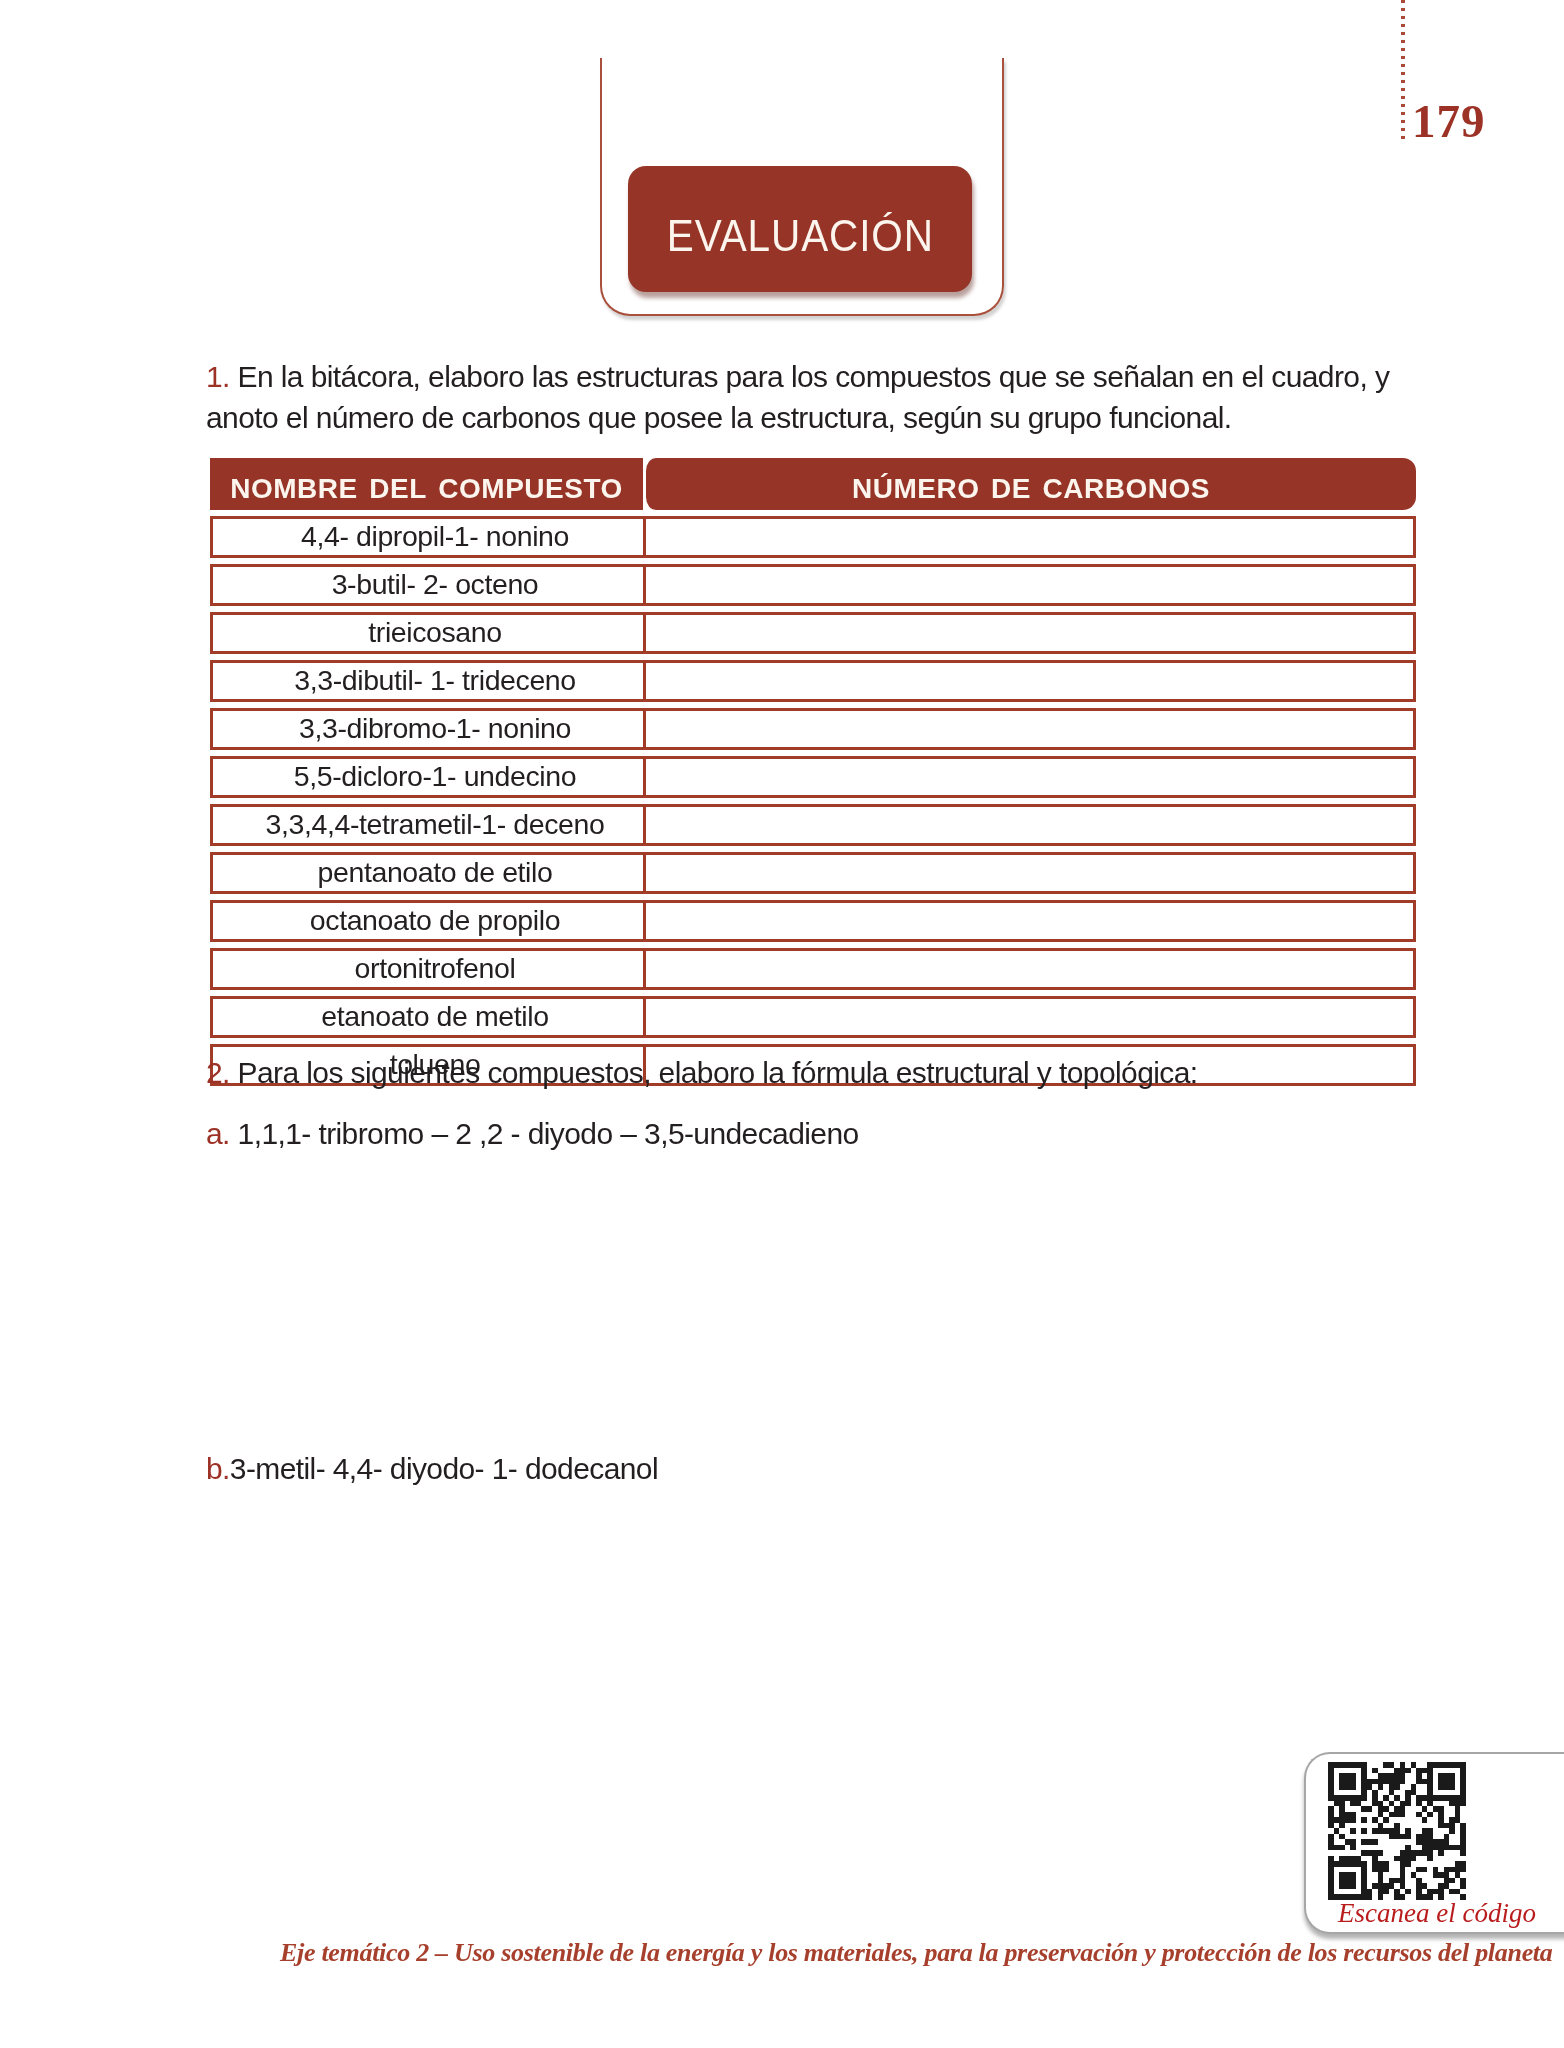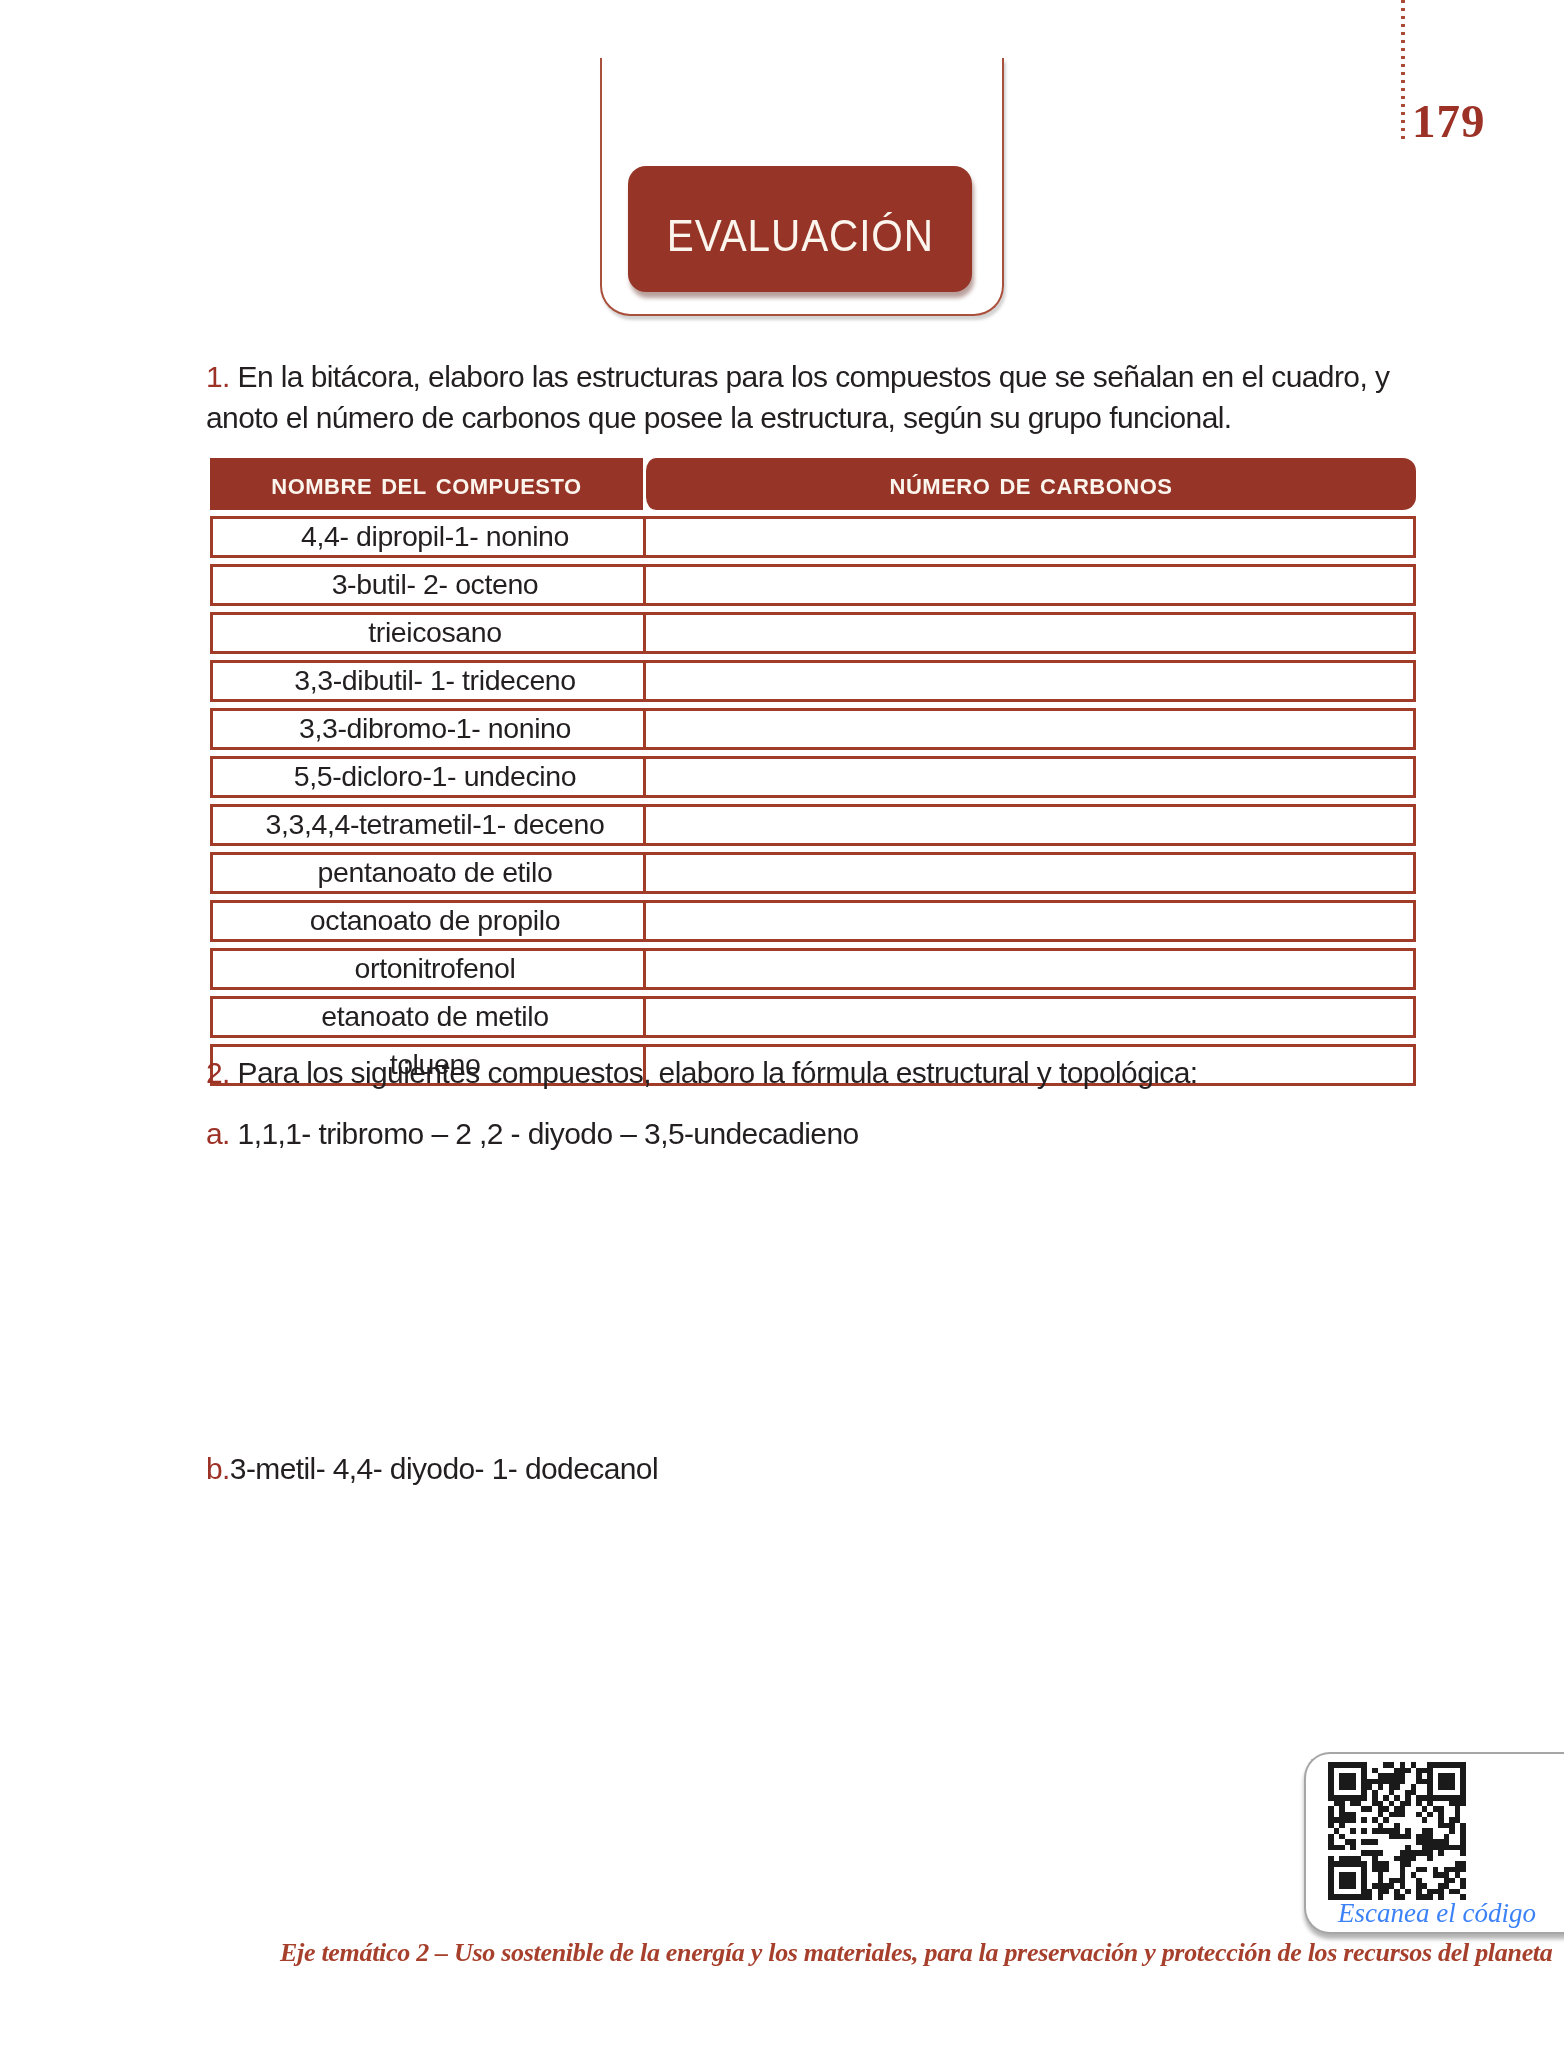--- a/index.html
+++ b/index.html
@@ -46,42 +46,42 @@
   .item-b{top:1452px;}
   
   table.compounds{
     position:absolute;left:210px;top:452px;width:1206px;
     border-collapse:separate;border-spacing:0 6px;table-layout:fixed;
   }
   table.compounds col.c1{width:433px;}
   table.compounds th{
     background:#963527;color:#fbf5ee;height:52px;
     font-variant:small-caps;text-transform:lowercase;
-    font-weight:bold;font-size:31px;letter-spacing:.5px;
+    font-weight:bold;font-size:40px;letter-spacing:.5px;
     text-align:center;vertical-align:middle;padding:0;
   }
   table.compounds th.h2{border-left:3px solid #ffffff;border-radius:13px;}
   table.compounds td{
     height:30px;padding:1px 6px 2px 20px;background:#ffffff;
     border:3px solid #a03c28;text-align:center;vertical-align:middle;
     font-size:28.5px;letter-spacing:-.4px;
   }
   table.compounds td.name{border-right:none;}
   
   .qr-box{
     position:absolute;left:1304px;top:1752px;width:300px;height:178px;
     background:#ffffff;border:2px solid #a6a6a6;border-right:none;
     border-radius:26px 0 0 26px;
     box-shadow:0 5px 4px rgba(0,0,0,.3);
   }
   .qr-box svg{position:absolute;left:22px;top:8px;}
   .qr-caption{
     position:absolute;left:6px;top:144px;width:250px;text-align:center;
     font-family:"Liberation Serif",serif;font-style:italic;
-    font-size:27px;color:#3b82f6;white-space:nowrap;
+    font-size:27px;color:#b91c1c;white-space:nowrap;
   }
   
   .footer{
     position:absolute;left:280px;top:1938px;width:1230px;text-align:center;
     font-family:"Liberation Serif",serif;font-style:italic;font-weight:bold;
     font-size:26px;color:#a63f2b;letter-spacing:-.3px;white-space:nowrap;
   }
 </style>
 </head>
 <body>

